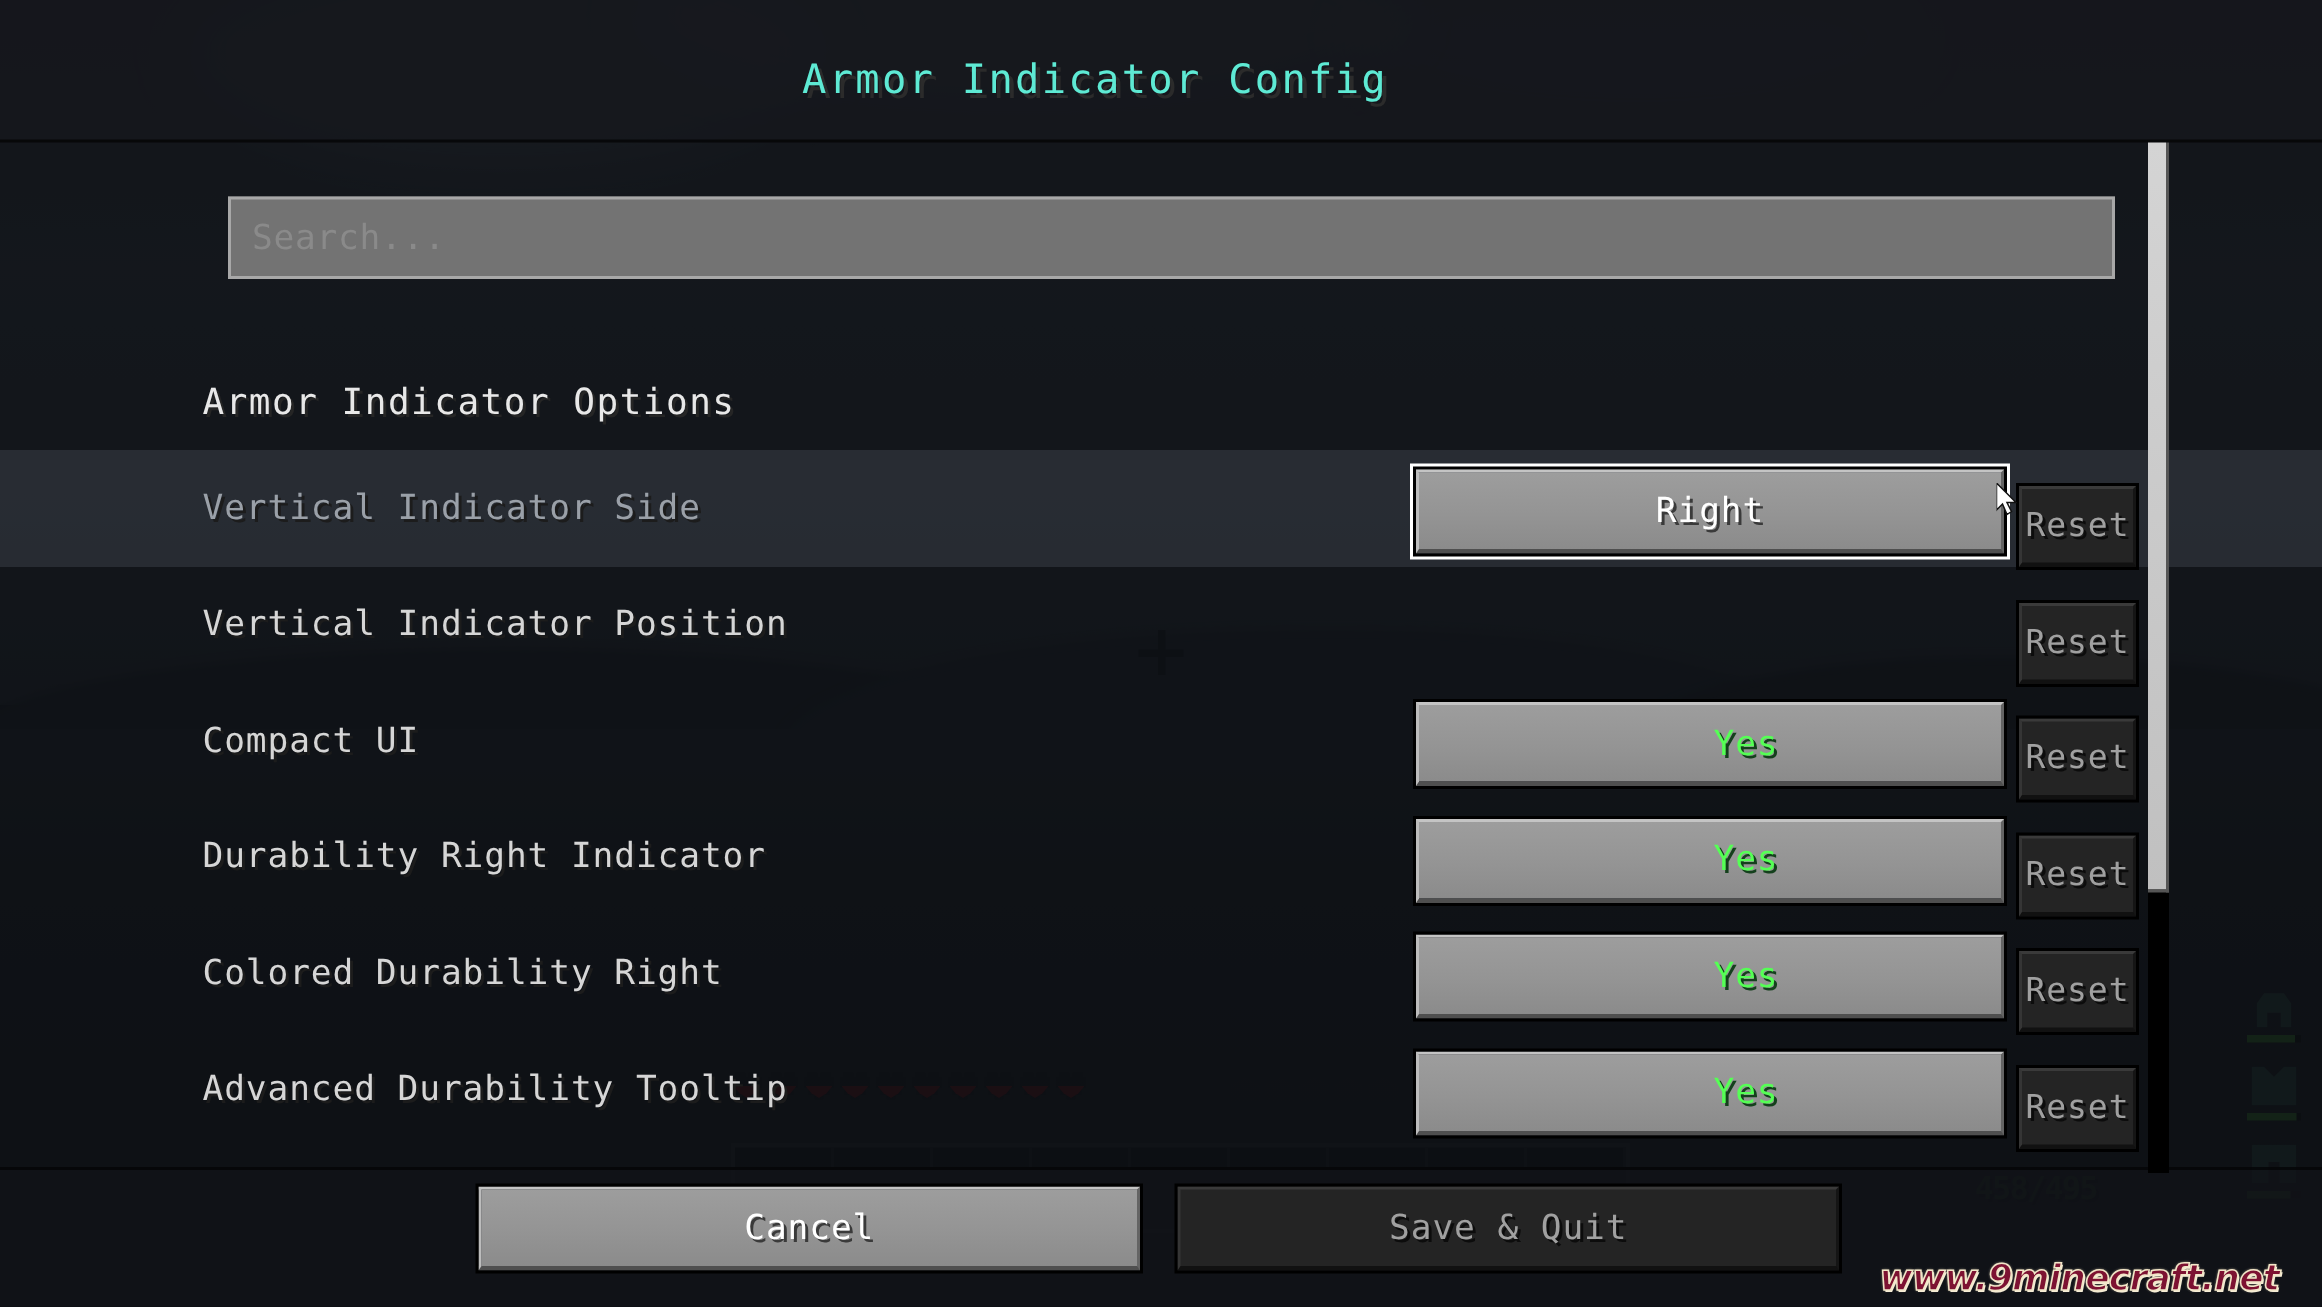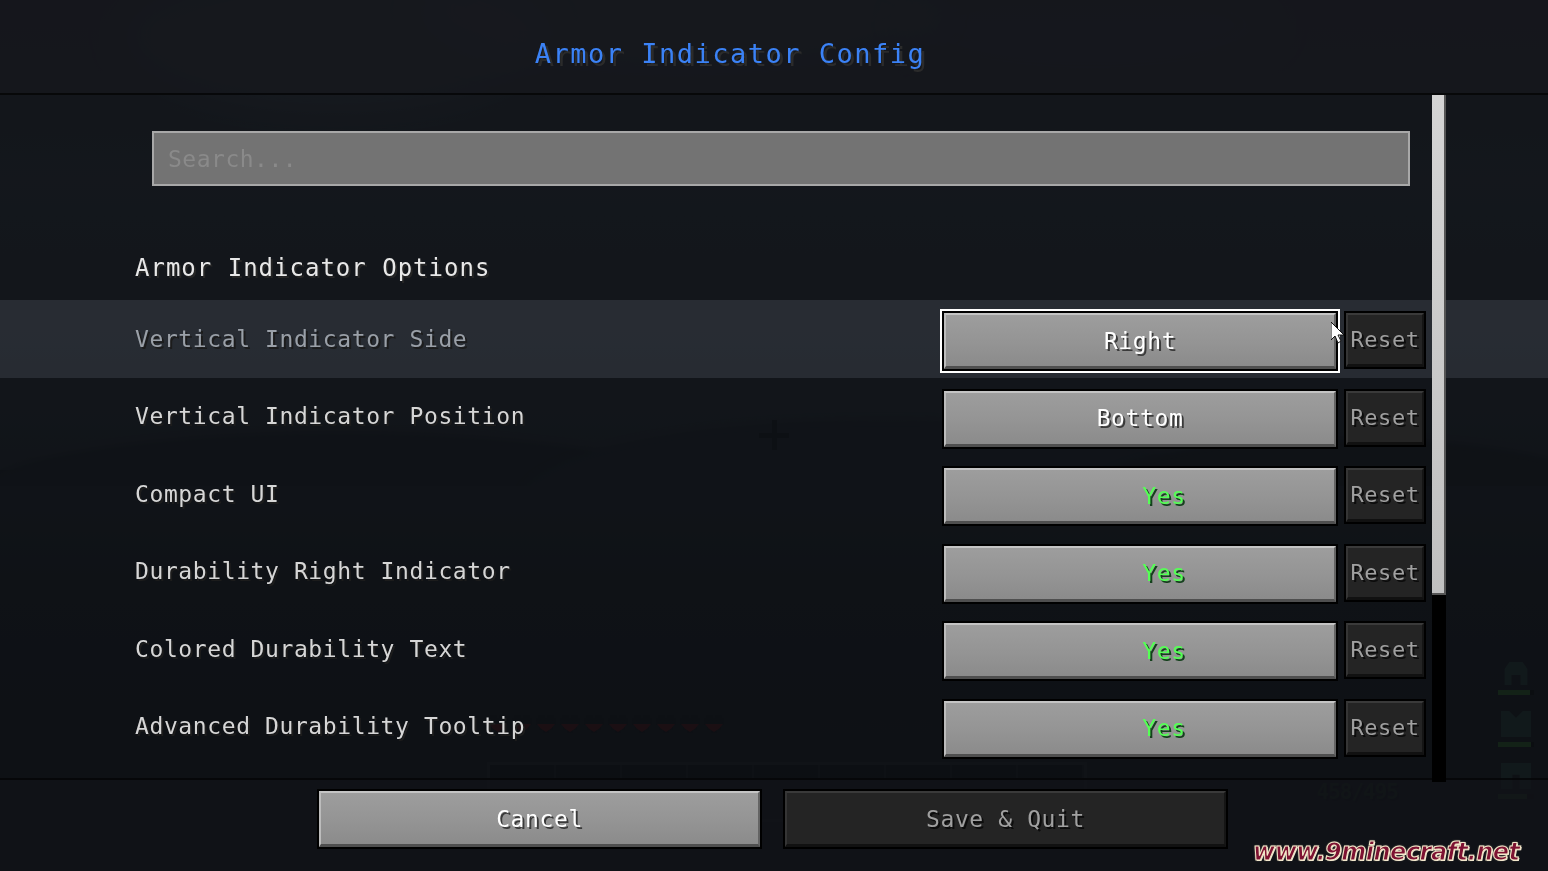--- a/index.html
+++ b/index.html
@@ -111,21 +111,21 @@
     position:absolute; left:0; top:778px; width:1548px; height:93px;
     background:rgba(18,20,25,.72);
     border-top:2px solid rgba(0,0,0,.6);
   }
 
   
   #screen { position:absolute; inset:0; }
 
   .title {
     position:absolute; left:0; top:38px; width:1444px; text-align:center;
-    color:#3b82f6; font-size:27px; letter-spacing:1.5px;
+    color:#5eead4; font-size:27px; letter-spacing:1.5px;
     text-shadow:3px 3px 0 #2b2b2b;
     padding-left:16px;
   }
 
   .search-wrap {
     position:absolute; left:152px; top:131px; width:1258px; height:55px;
     background:#737373; border:2px solid #a8a8a8;
     display:flex; align-items:flex-start;
   }
   .search-input {
@@ -177,21 +177,21 @@
     background:#242424;
     border-top:2px solid #3a3a3a;
     border-left:2px solid #353535;
     border-right:2px solid #151515;
     border-bottom:3px solid #111;
     color:#a0a0a0; text-shadow:2px 2px 0 #0c0c0c;
     cursor:default;
   }
 
   .val-btn { position:absolute; left:944px; top:13px; width:392px; height:56px; }
-  .reset-btn { position:absolute; left:1346px; top:13px; width:78px; height:54px; font-size:22px; }
+  .reset-btn { position:absolute; left:1346px; top:24px; width:78px; height:54px; font-size:22px; }
 
   .cursor-arrow {
     position:absolute; left:1331px; top:322px; width:14px; height:22px;
     z-index:40;
   }
 
   
   .scroll-track {
     position:absolute; left:1432px; top:95px; width:14px; height:687px;
     background:#000000;
@@ -348,38 +348,37 @@
   <div class="rows">
 
     <div class="row hl">
       <div class="row-label">Vertical Indicator Side</div>
       <div class="mcbtn val-btn focus">Right</div>
       <div class="mcbtn dark reset-btn">Reset</div>
     </div>
 
     <div class="row">
       <div class="row-label">Vertical Indicator Position</div>
-      <div class="mcbtn val-btn">Bottom</div>
       <div class="mcbtn dark reset-btn">Reset</div>
     </div>
 
     <div class="row">
       <div class="row-label">Compact UI</div>
       <div class="mcbtn val-btn green">Yes</div>
       <div class="mcbtn dark reset-btn">Reset</div>
     </div>
 
     <div class="row">
       <div class="row-label">Durability Right Indicator</div>
       <div class="mcbtn val-btn green">Yes</div>
       <div class="mcbtn dark reset-btn">Reset</div>
     </div>
 
     <div class="row">
-      <div class="row-label">Colored Durability Text</div>
+      <div class="row-label">Colored Durability Right</div>
       <div class="mcbtn val-btn green">Yes</div>
       <div class="mcbtn dark reset-btn">Reset</div>
     </div>
 
     <div class="row">
       <div class="row-label">Advanced Durability Tooltip</div>
       <div class="mcbtn val-btn green">Yes</div>
       <div class="mcbtn dark reset-btn">Reset</div>
     </div>
 

